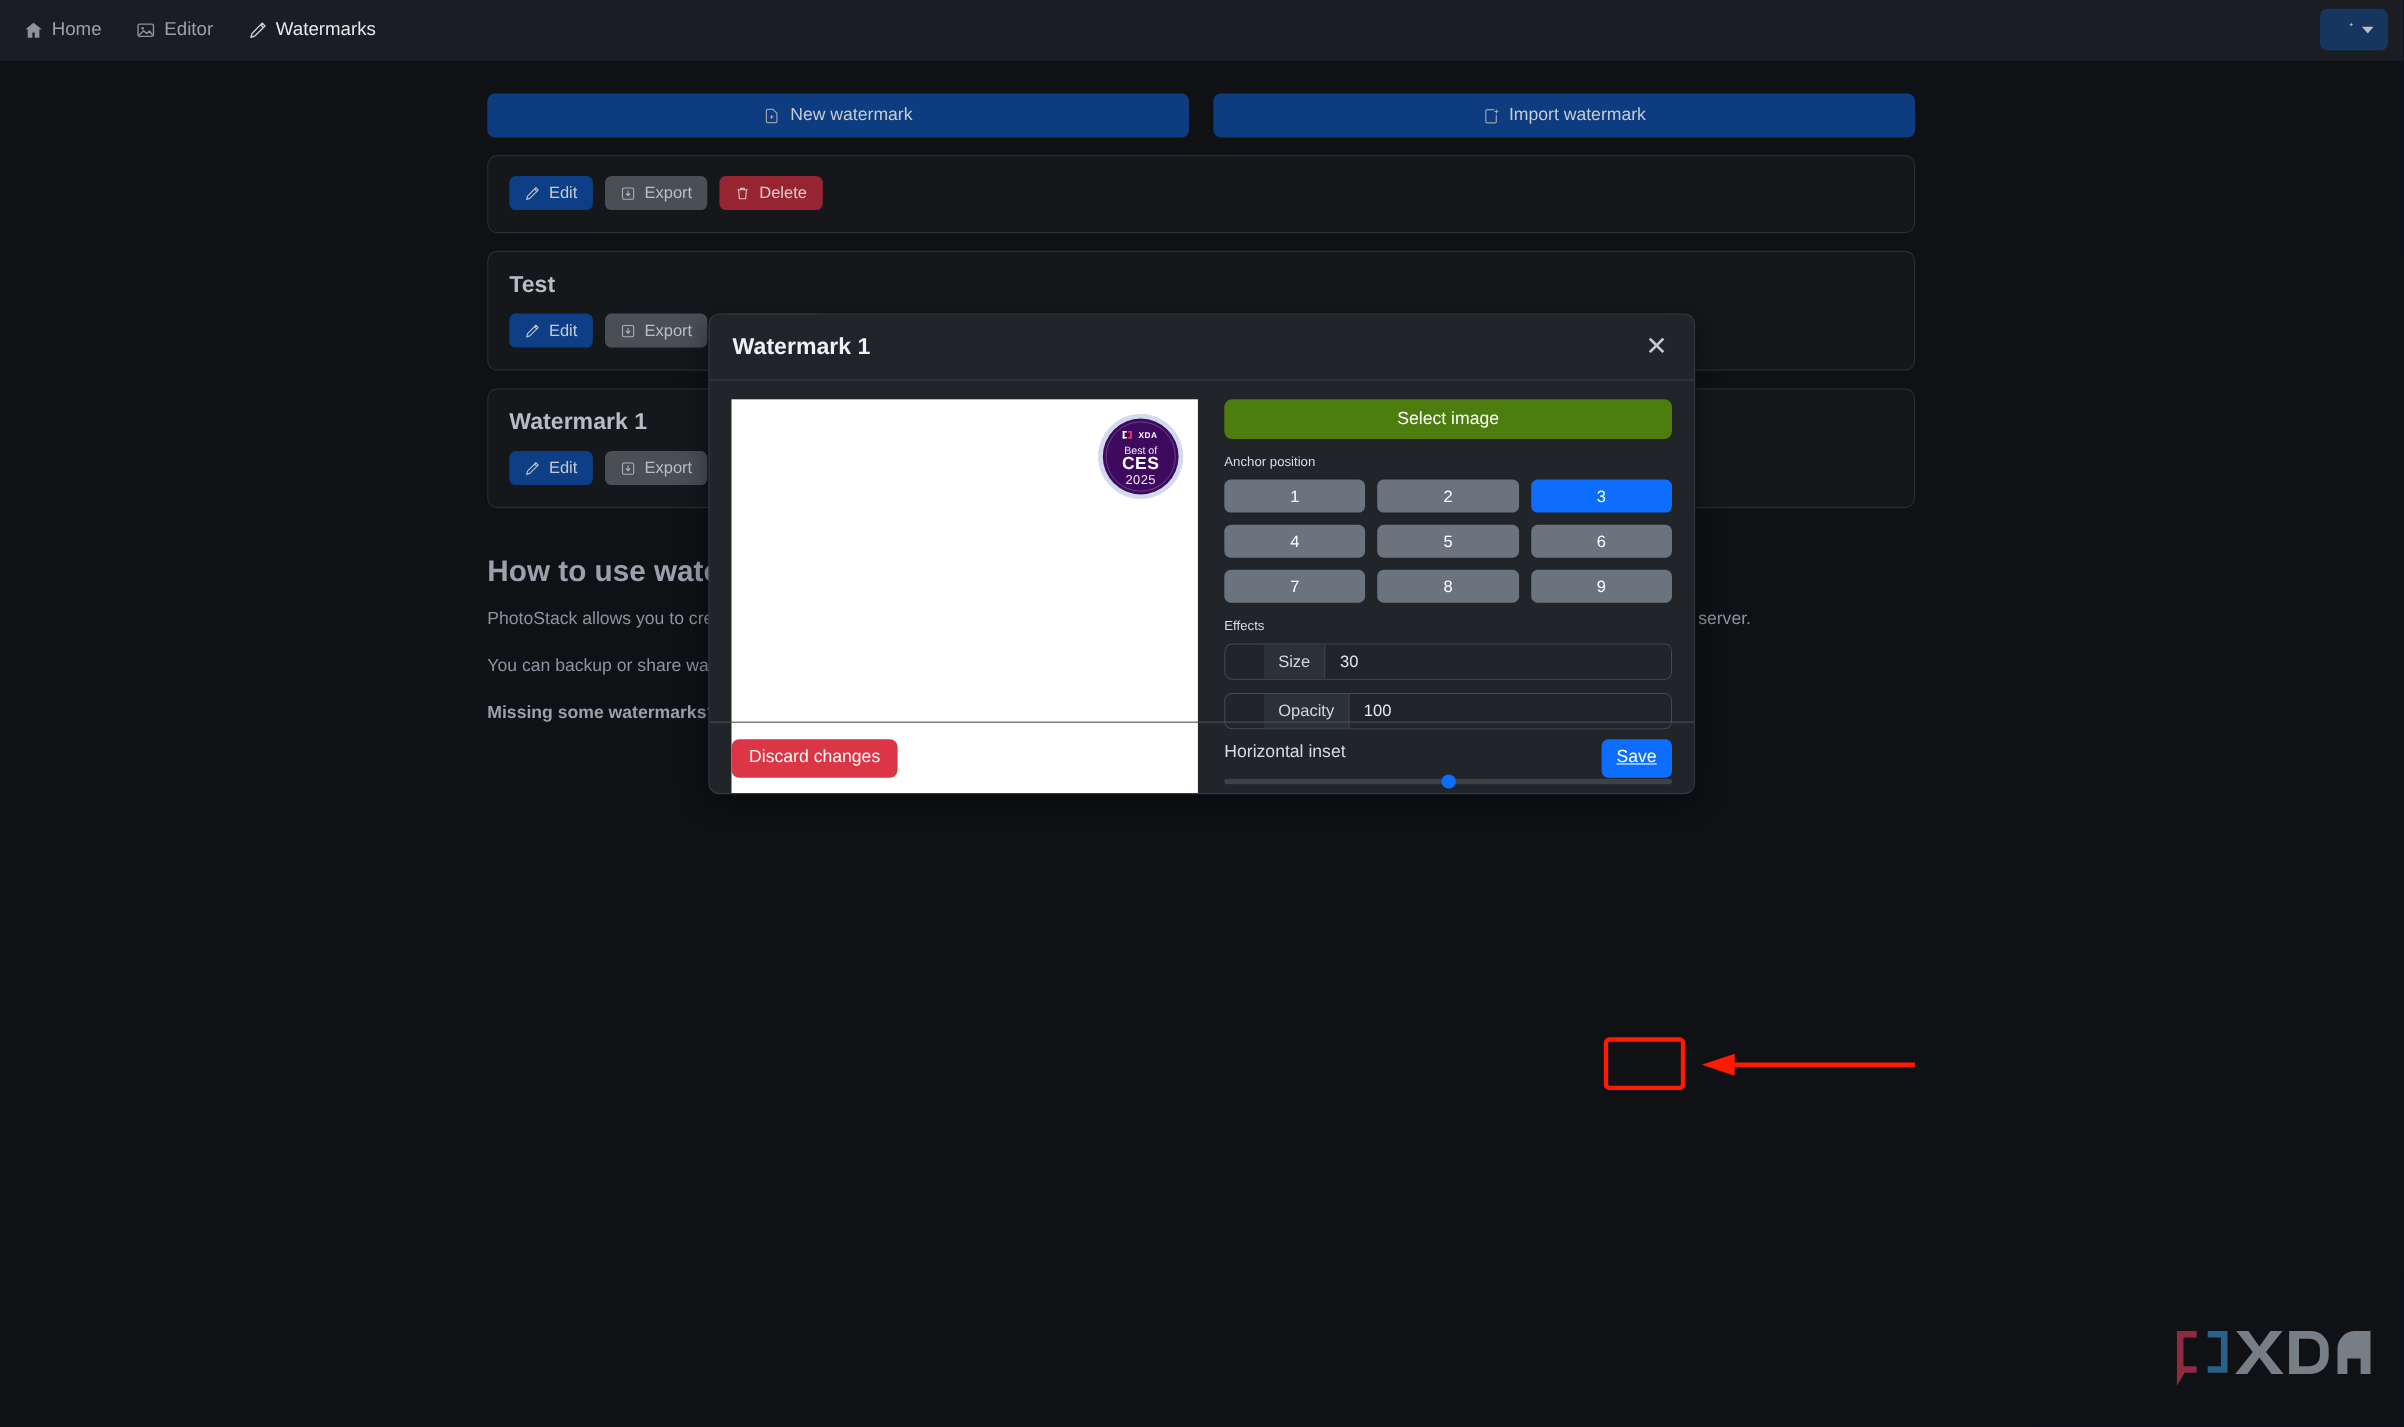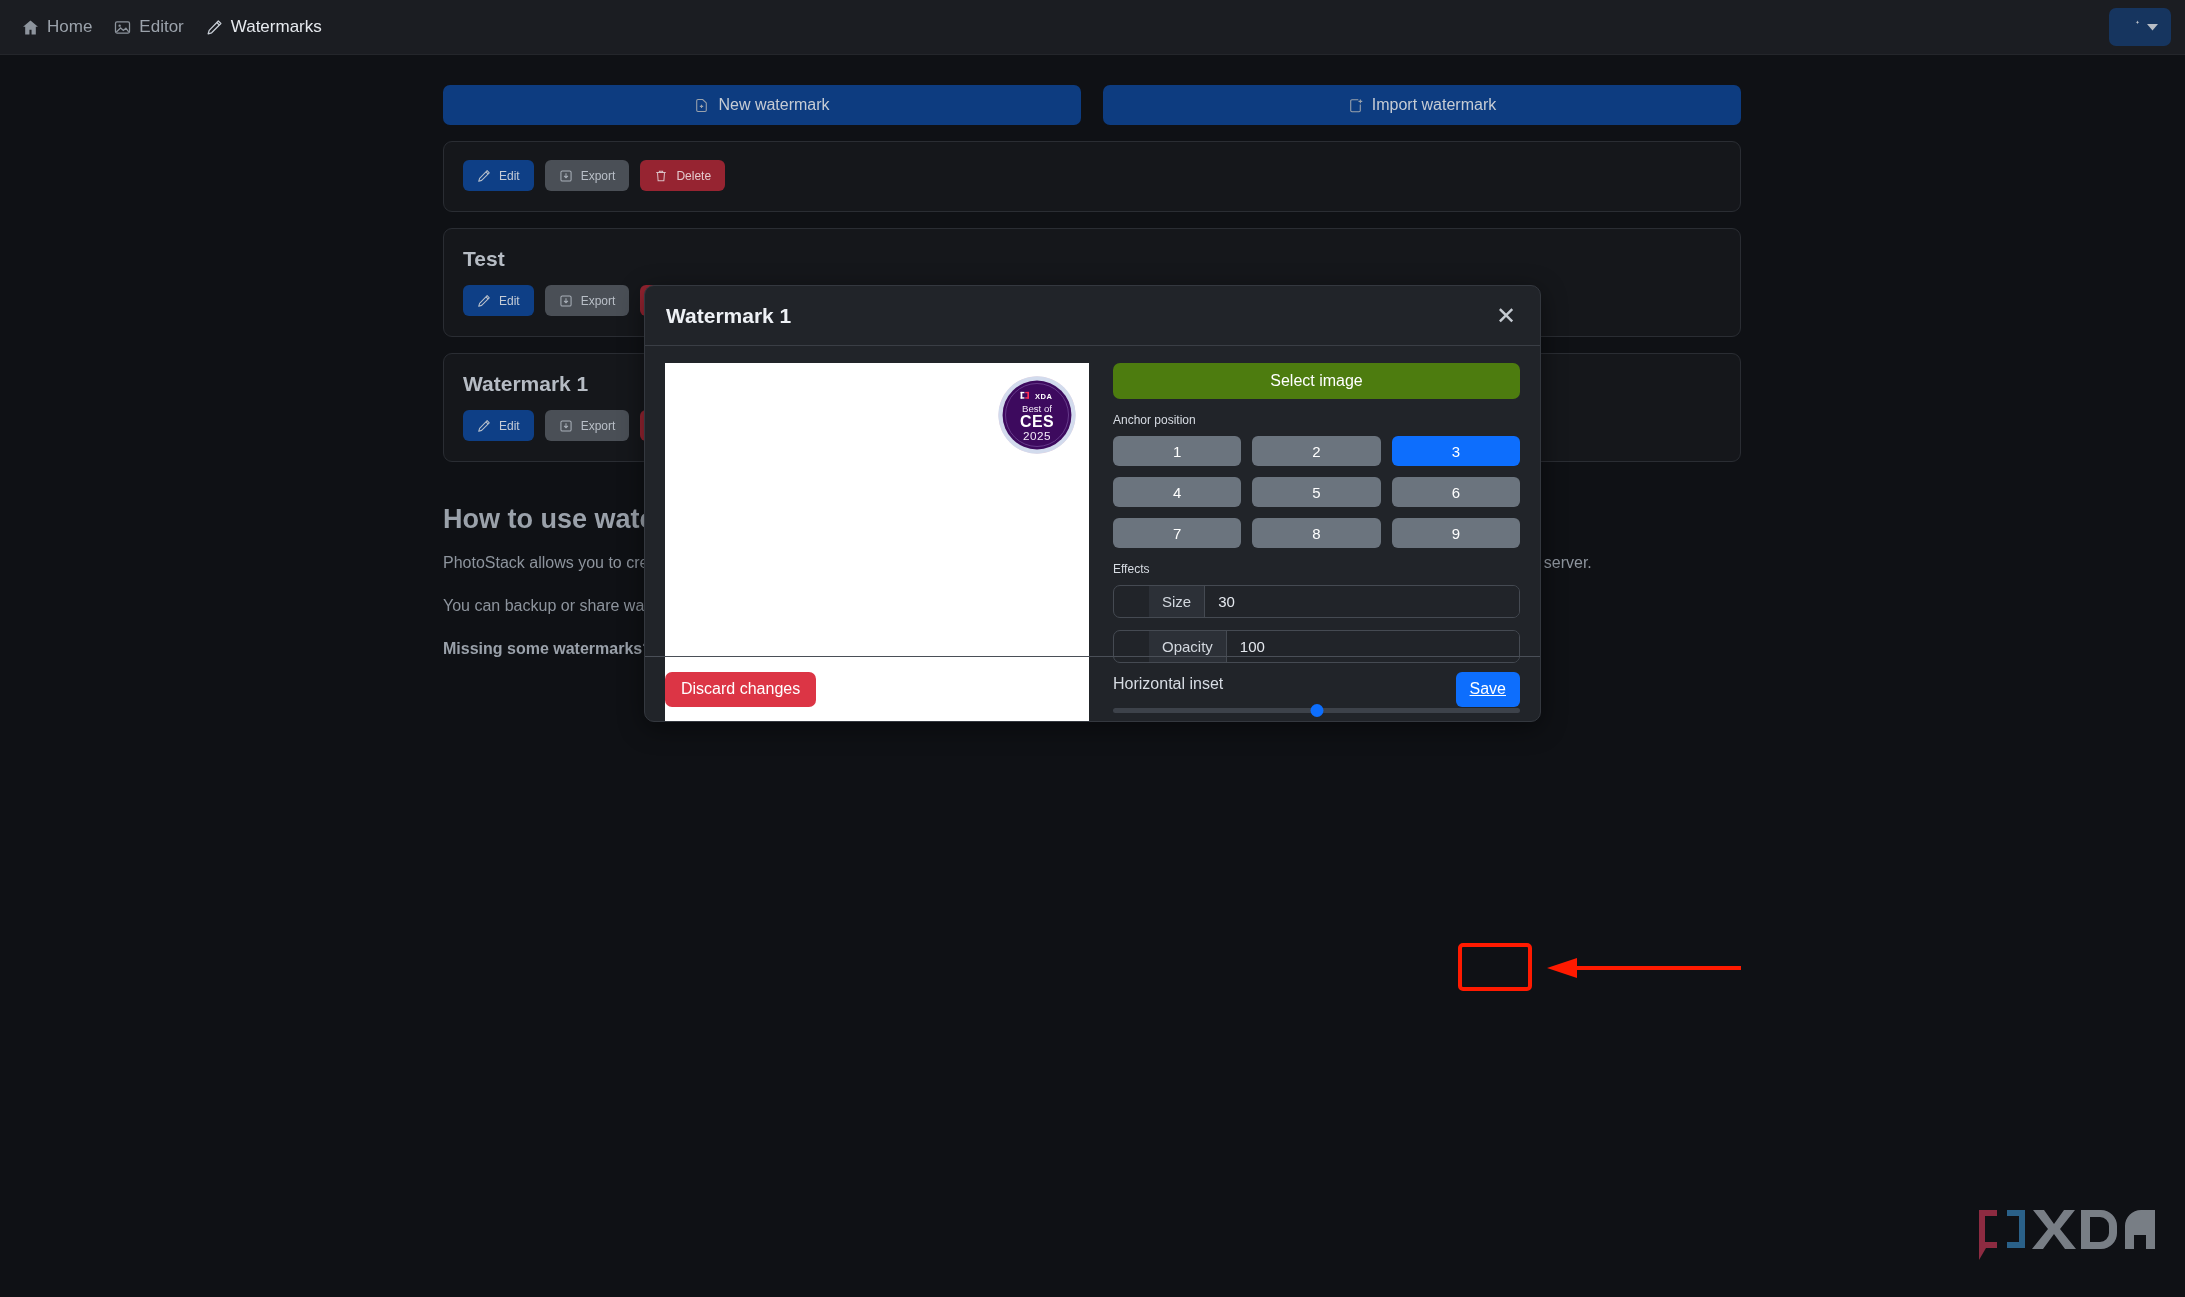--- a/index.html
+++ b/index.html
@@ -14,21 +14,21 @@
 
   
   .navbar {
     position: absolute; top: 0; left: 0;
     width: 2185px; height: 55px;
     background: #1b1d22;
     border-bottom: 1px solid #24262b;
     display: flex; align-items: center;
     padding: 0 18px;
   }
-  .nav-links { display: flex; align-items: center; gap: 22px; margin-left: 4px; }
+  .nav-links { display: flex; align-items: center; gap: 32px; margin-left: 4px; }
   .nav-link {
     display: flex; align-items: center; gap: 8px;
     color: #9ba2ab; font-size: 17px; text-decoration: none;
     cursor: pointer;
   }
   .nav-link.active { color: #e6e9ee; }
   .nav-ico { width: 17px; height: 17px; display: inline-block; flex: none; }
   .nav-ico svg { display: block; width: 100%; height: 100%; }
 
   .theme-toggle {
@@ -70,21 +70,21 @@
     background: #15171b;
     border: 1px solid #2a2d33;
     border-radius: 9px;
     padding: 18px 19px 20px 19px;
   }
   .wm-title { color: #b6bcc4; font-size: 21px; font-weight: bold; margin-bottom: 14px; }
   .wm-btns { display: flex; gap: 11px; }
   .cbtn {
     height: 31px; padding: 0 14px;
     border: none; border-radius: 6px;
-    font-size: 12px; font-family: inherit;
+    font-size: 15px; font-family: inherit;
     display: inline-flex; align-items: center; gap: 8px;
     cursor: pointer;
   }
   .cbtn svg { display: block; }
   .cbtn-edit   { background: #0e3f86; color: #c5ccd6; }
   .cbtn-export { background: #4a4f56; color: #b9bfc7; }
   .cbtn-delete { background: #962431; color: #e3c9cd; }
 
   
   .help { margin-top: 42px; }

